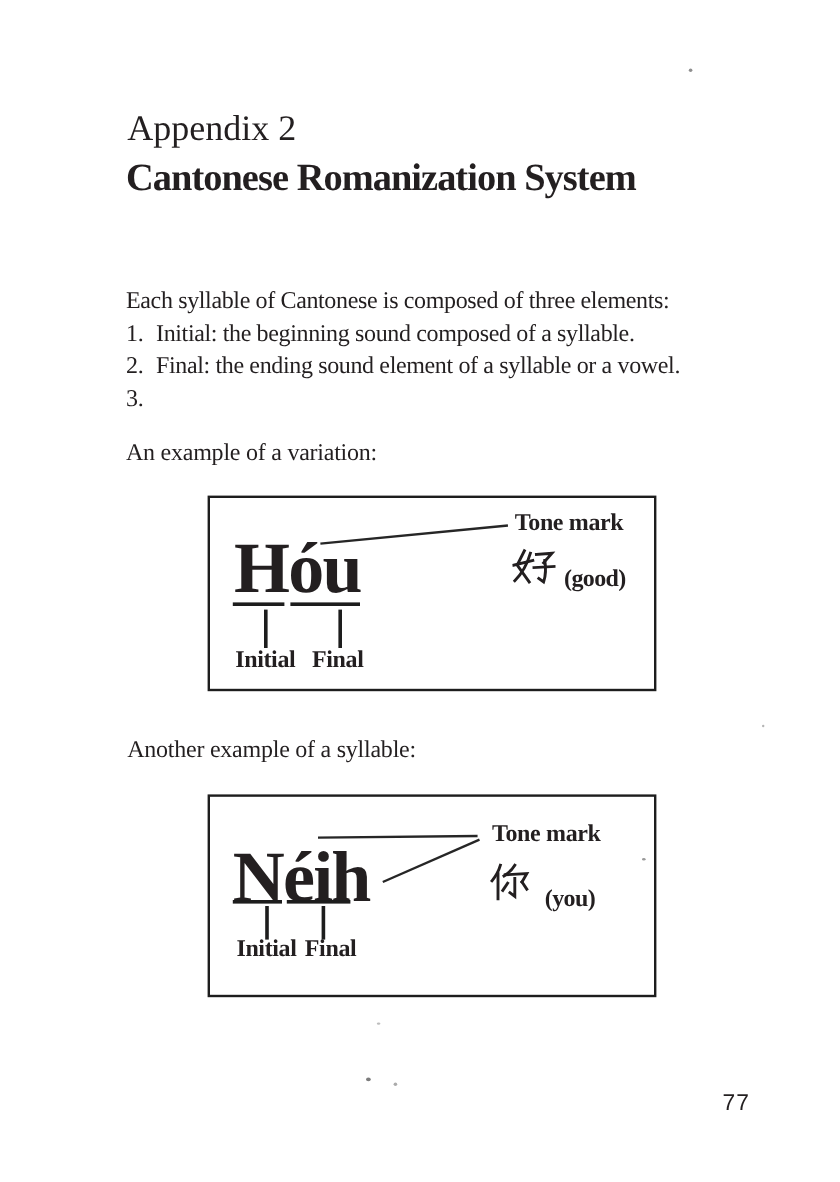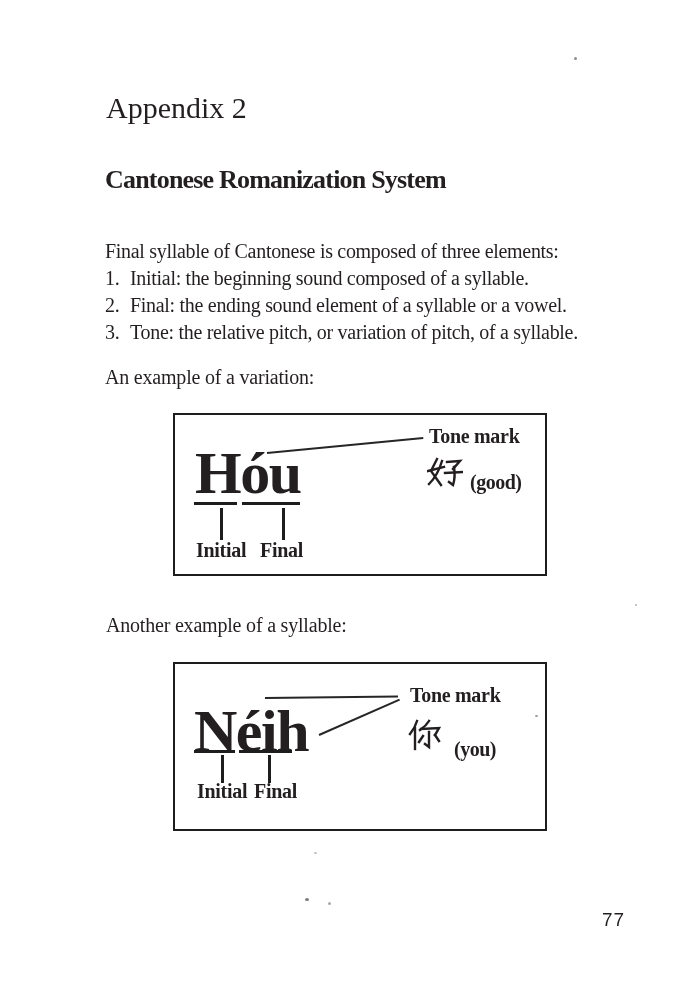--- a/index.html
+++ b/index.html
@@ -7,21 +7,21 @@
     position:relative;
     width:700px;height:985px;
     background:#ffffff;
     font-family:"Liberation Serif","DejaVu Serif",serif;
     color:#231f20;
     overflow:hidden;
   }
   .abs{position:absolute;line-height:1;}
   
   .title1{left:106px;top:93px;font-size:30px;font-weight:400;letter-spacing:0px;}
-  .title2{left:105px;top:131px;font-size:26px;font-weight:700;letter-spacing:-0.8px;margin-top:36px;}
+  .title2{left:105px;top:131px;font-size:32px;font-weight:700;letter-spacing:-0.8px;}
   
   .body-block{left:105px;top:238px;width:520px;font-size:20px;line-height:27px;letter-spacing:-0.3px;}
   .li-row{display:flex;}
   .li-num{flex:0 0 25px;}
   .caption{font-size:20px;letter-spacing:-0.2px;}
   .caption1{left:105px;top:367px;}
   .caption2{left:106px;top:615px;}
   
   .ex-box{border:2px solid #1d1d1d;background:#ffffff;}
   .box1{left:173px;top:413px;width:370px;height:159px;}
@@ -50,32 +50,31 @@
 </style>
 </head>
 <body>
 
 <div class="page">
 
   <div class="abs title1">Appendix 2</div>
   <div class="abs title2">Cantonese Romanization System</div>
 
   <div class="abs body-block">
-    <div class="intro-line">Final syllable of Cantonese is composed of three elements:</div>
+    <div class="intro-line">Each syllable of Cantonese is composed of three elements:</div>
     <div class="li-row">
       <span class="li-num">1.</span>
       <span>Initial: the beginning sound composed of a syllable.</span>
     </div>
     <div class="li-row">
       <span class="li-num">2.</span>
       <span>Final: the ending sound element of a syllable or a vowel.</span>
     </div>
     <div class="li-row">
       <span class="li-num">3.</span>
-      <span>Tone: the relative pitch, or variation of pitch, of a syllable.</span>
     </div>
   </div>
 
   <div class="abs caption caption1">An example of a variation:</div>
 
   <div class="abs ex-box box1">
     <div class="abs syllable syl1"><span>H</span><span>óu</span></div>
 
     <div class="rule" style="left:19px;top:87px;width:43px;"></div>
     <div class="rule" style="left:67px;top:87px;width:58px;"></div>

